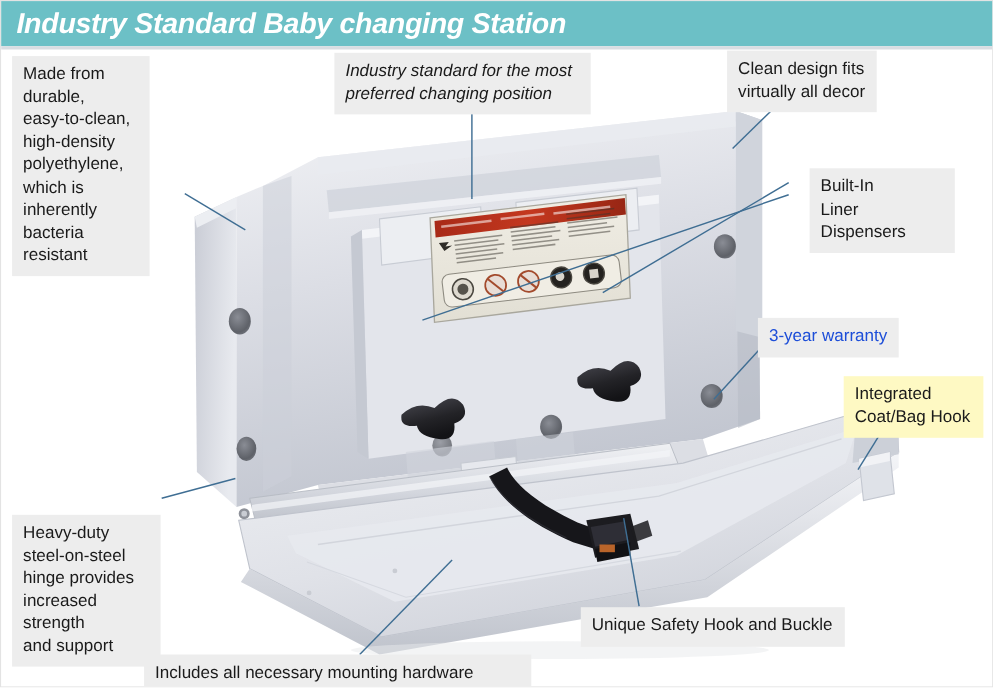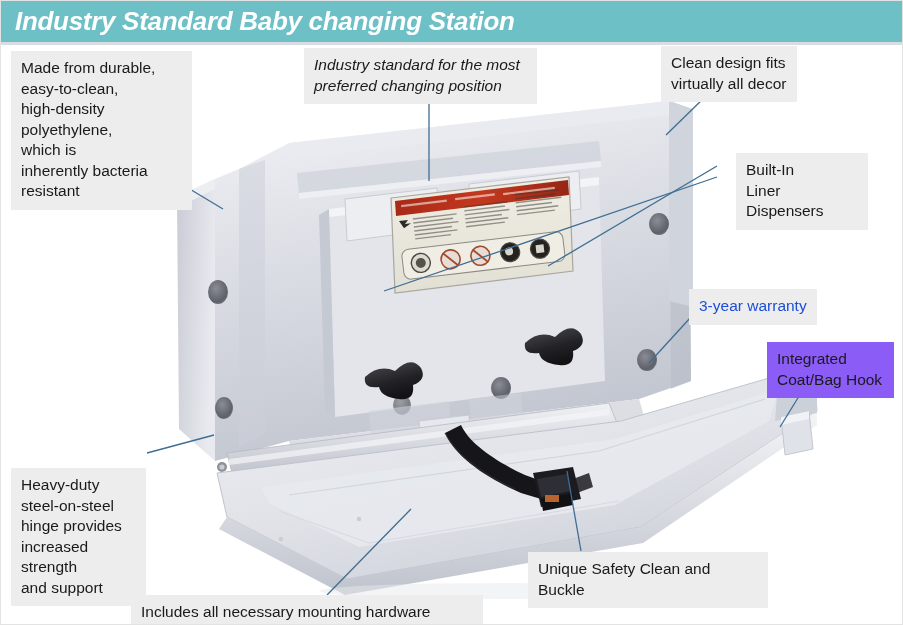--- a/index.html
+++ b/index.html
@@ -298,39 +298,39 @@
         <line x1="716" y1="176" x2="383" y2="290"></line>
         <line x1="690" y1="316" x2="648" y2="362"></line>
         <line x1="800" y1="392" x2="779" y2="426"></line>
         <line x1="146" y1="452" x2="213" y2="434"></line>
         <line x1="580" y1="550" x2="566" y2="470"></line>
         <line x1="326" y1="594" x2="410" y2="508"></line>
       </g>
   </svg>
 
   <div id="callout-layer">
-      <div class="callout" style="left: 10px; top: 50px; width: 181px; min-height: 156px; background: rgb(237, 237, 237); color: rgb(26, 26, 26);">Made from durable,
+      <div class="callout" style="left: 10px; top: 50px; width: 125px; min-height: 156px; background: rgb(237, 237, 237); color: rgb(26, 26, 26);">Made from durable,
 easy-to-clean,
 high-density
 polyethylene,
 which is
 inherently bacteria
 resistant</div>
       <div class="callout" style="left: 303px; top: 47px; width: 233px; min-height: 47px; background: rgb(237, 237, 237); color: rgb(26, 26, 26); font-style: italic;">Industry standard for the most
 preferred changing position</div>
       <div class="callout" style="left: 660px; top: 45px; width: 136px; min-height: 47px; background: rgb(237, 237, 237); color: rgb(26, 26, 26);">Clean design fits
 virtually all decor</div>
       <div class="callout" style="left: 735px; top: 152px; width: 132px; min-height: 47px; background: rgb(237, 237, 237); color: rgb(26, 26, 26);">Built-In
 Liner Dispensers</div>
       <div class="callout" style="left: 688px; top: 288px; width: 128px; min-height: 26px; background: rgb(237, 237, 237); color: #1d4ed8;">3-year warranty</div>
-      <div class="callout" style="left: 766px; top: 341px; width: 127px; min-height: 47px; background: #8b5cf6; color: rgb(26, 26, 26);">Integrated
+      <div class="callout" style="left: 766px; top: 341px; width: 127px; min-height: 47px; background: #fef9c3; color: rgb(26, 26, 26);">Integrated
 Coat/Bag Hook</div>
       <div class="callout" style="left: 10px; top: 467px; width: 135px; min-height: 134px; background: rgb(237, 237, 237); color: rgb(26, 26, 26);">Heavy-duty
 steel-on-steel
 hinge provides
 increased
 strength
 and support</div>
-      <div class="callout" style="left: 527px; top: 551px; width: 240px; min-height: 26px; background: rgb(237, 237, 237); color: rgb(26, 26, 26);">Unique Safety Clean and Buckle</div>
+      <div class="callout" style="left: 527px; top: 551px; width: 240px; min-height: 26px; background: rgb(237, 237, 237); color: rgb(26, 26, 26);">Unique Safety Hook and Buckle</div>
       <div class="callout" style="left: 130px; top: 594px; width: 352px; min-height: 28px; background: rgb(237, 237, 237); color: rgb(26, 26, 26);">Includes all necessary mounting hardware</div>
     </div>
 
 </div>
 
 </body></html>

